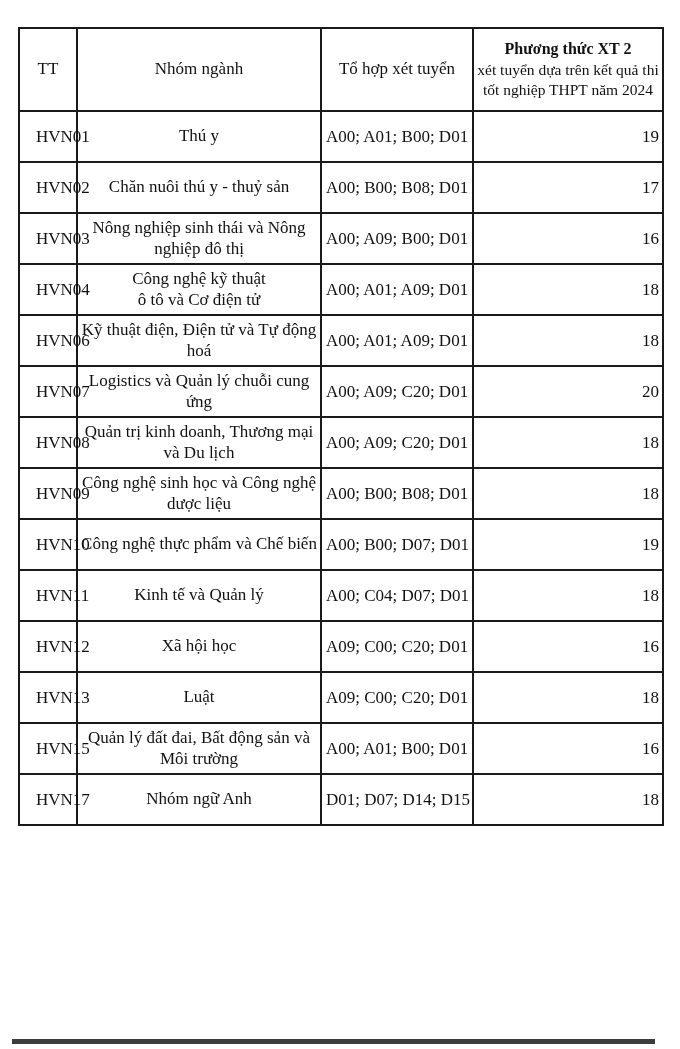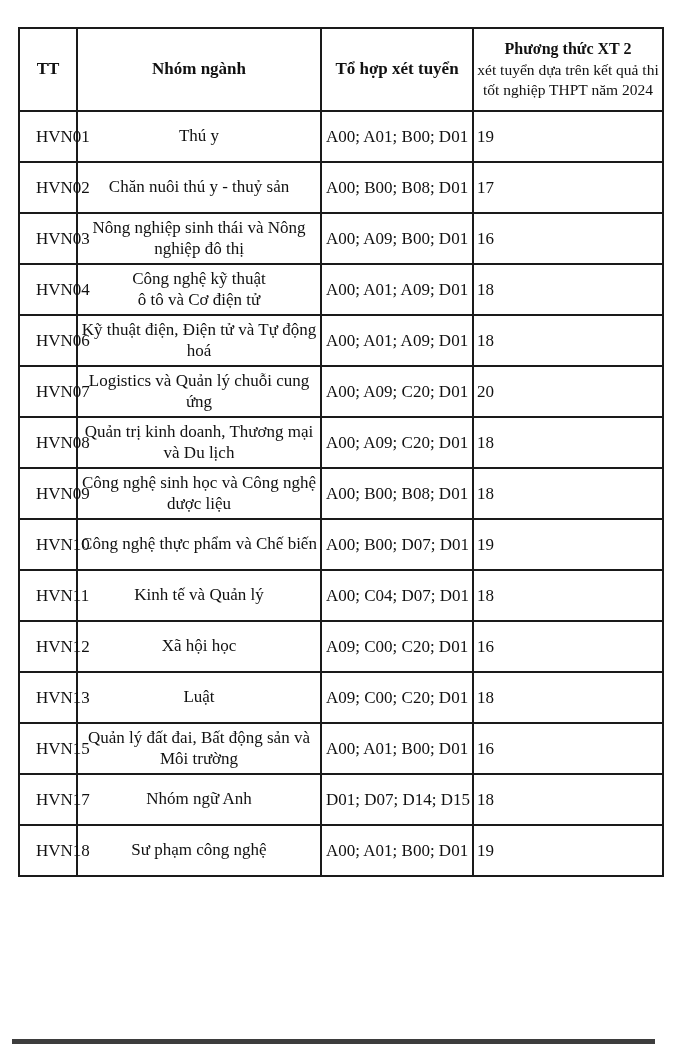--- a/index.html
+++ b/index.html
@@ -30,21 +30,21 @@
   table.score-table col.c-pt   { width: 190px; }
 
   table.score-table th,
   table.score-table td {
     border: 2px solid #1a1a1a;
     vertical-align: middle;
     background: #ffffff;
   }
   thead tr { height: 83px; }
   thead th {
-    font-weight: bold;
+    font-weight: normal;
     font-size: 17px;
     text-align: center;
     padding: 2px 3px;
     line-height: 1.2;
   }
   thead th.method-th {
     font-size: 15.5px;
     line-height: 1.28;
     font-weight: normal;
   }
@@ -68,21 +68,21 @@
     white-space: pre-line;
     line-height: 1.22;
   }
   td.cell-tohop {
     text-align: left;
     padding-left: 4px;
     white-space: nowrap;
     margin-left: 48px;
   }
   td.cell-diem {
-    text-align: left;
+    text-align: right;
   }
   .cut-row-bar {
     position: absolute;
     left: 12px;
     top: 1039px;
     width: 643px;
     height: 5px;
     background: #3d3d3d;
   }
 </style>
@@ -193,24 +193,18 @@
 Môi trường</td>
     <td class="cell-tohop">A00; A01; B00; D01</td>
     <td class="cell-diem">16</td>
   </tr>
         <tr>
     <td class="cell-tt">HVN17</td>
     <td class="cell-nganh">Nhóm ngữ Anh</td>
     <td class="cell-tohop">D01; D07; D14; D15</td>
     <td class="cell-diem">18</td>
   </tr>
-        <tr>
-    <td class="cell-tt">HVN18</td>
-    <td class="cell-nganh">Sư phạm công nghệ</td>
-    <td class="cell-tohop">A00; A01; B00; D01</td>
-    <td class="cell-diem">19</td>
-  </tr>
       </tbody>
   </table>
 
   <div class="cut-row-bar"></div>
 
 </div>
 
 </body></html>

